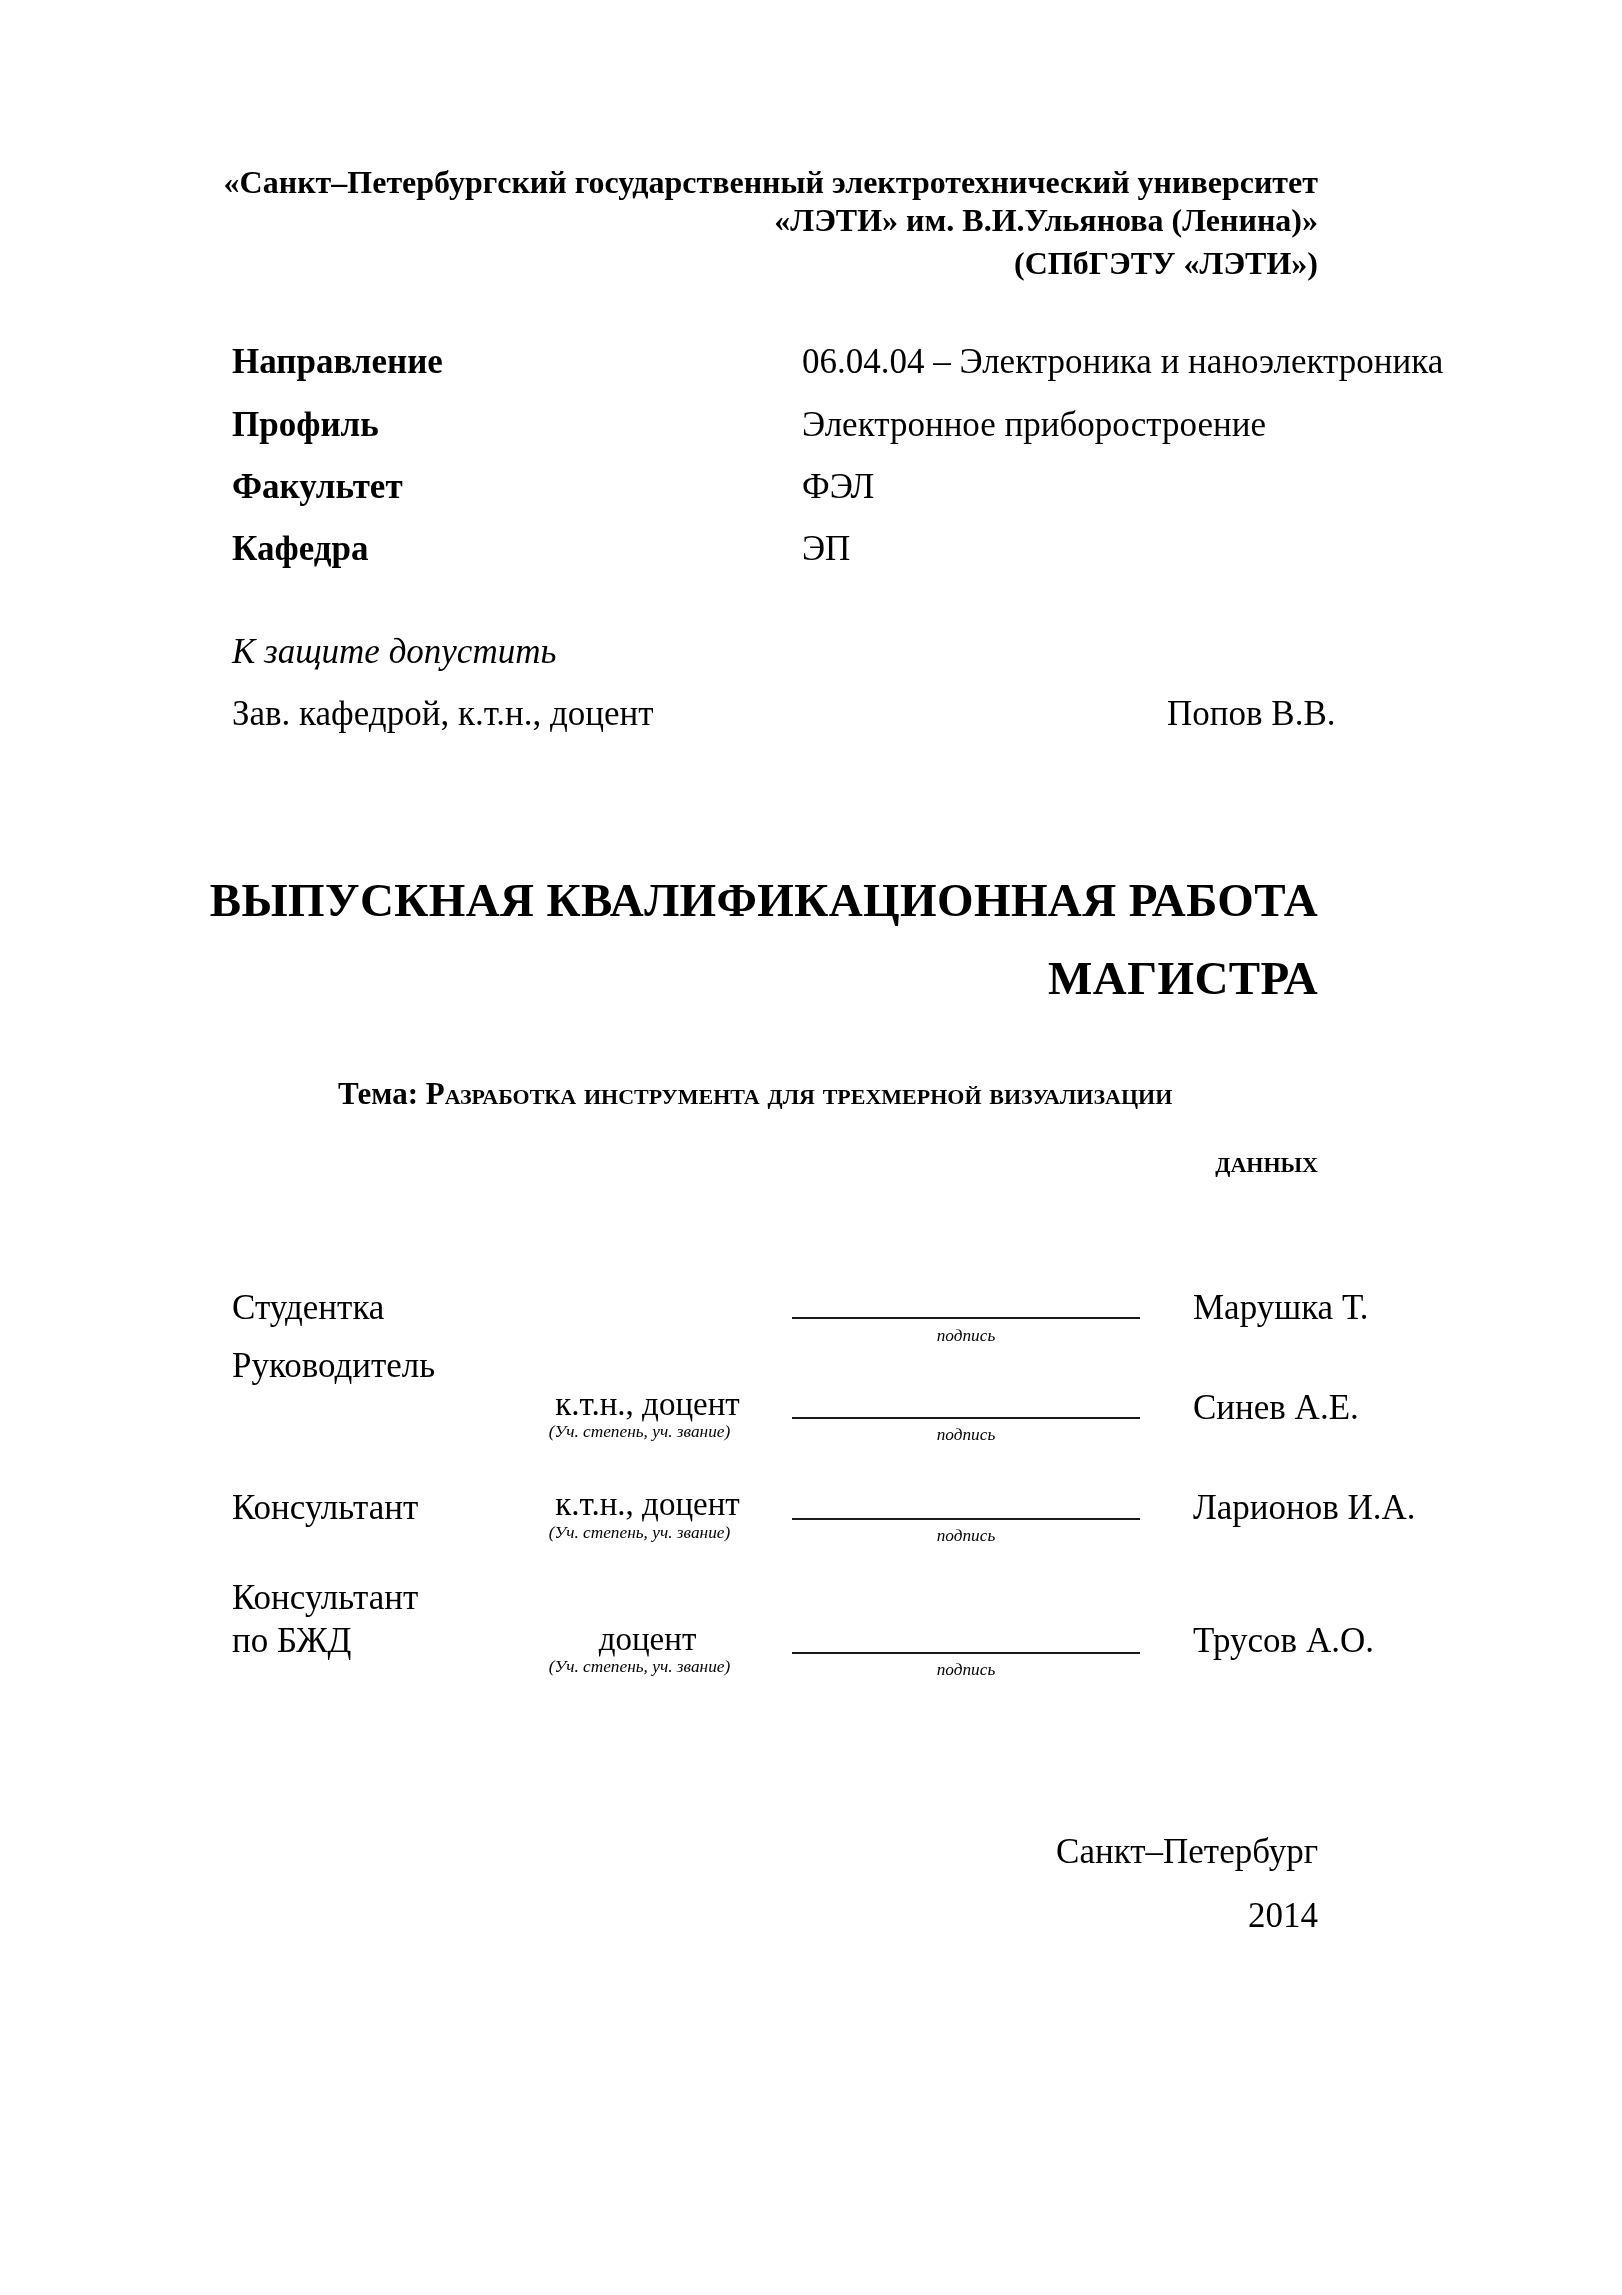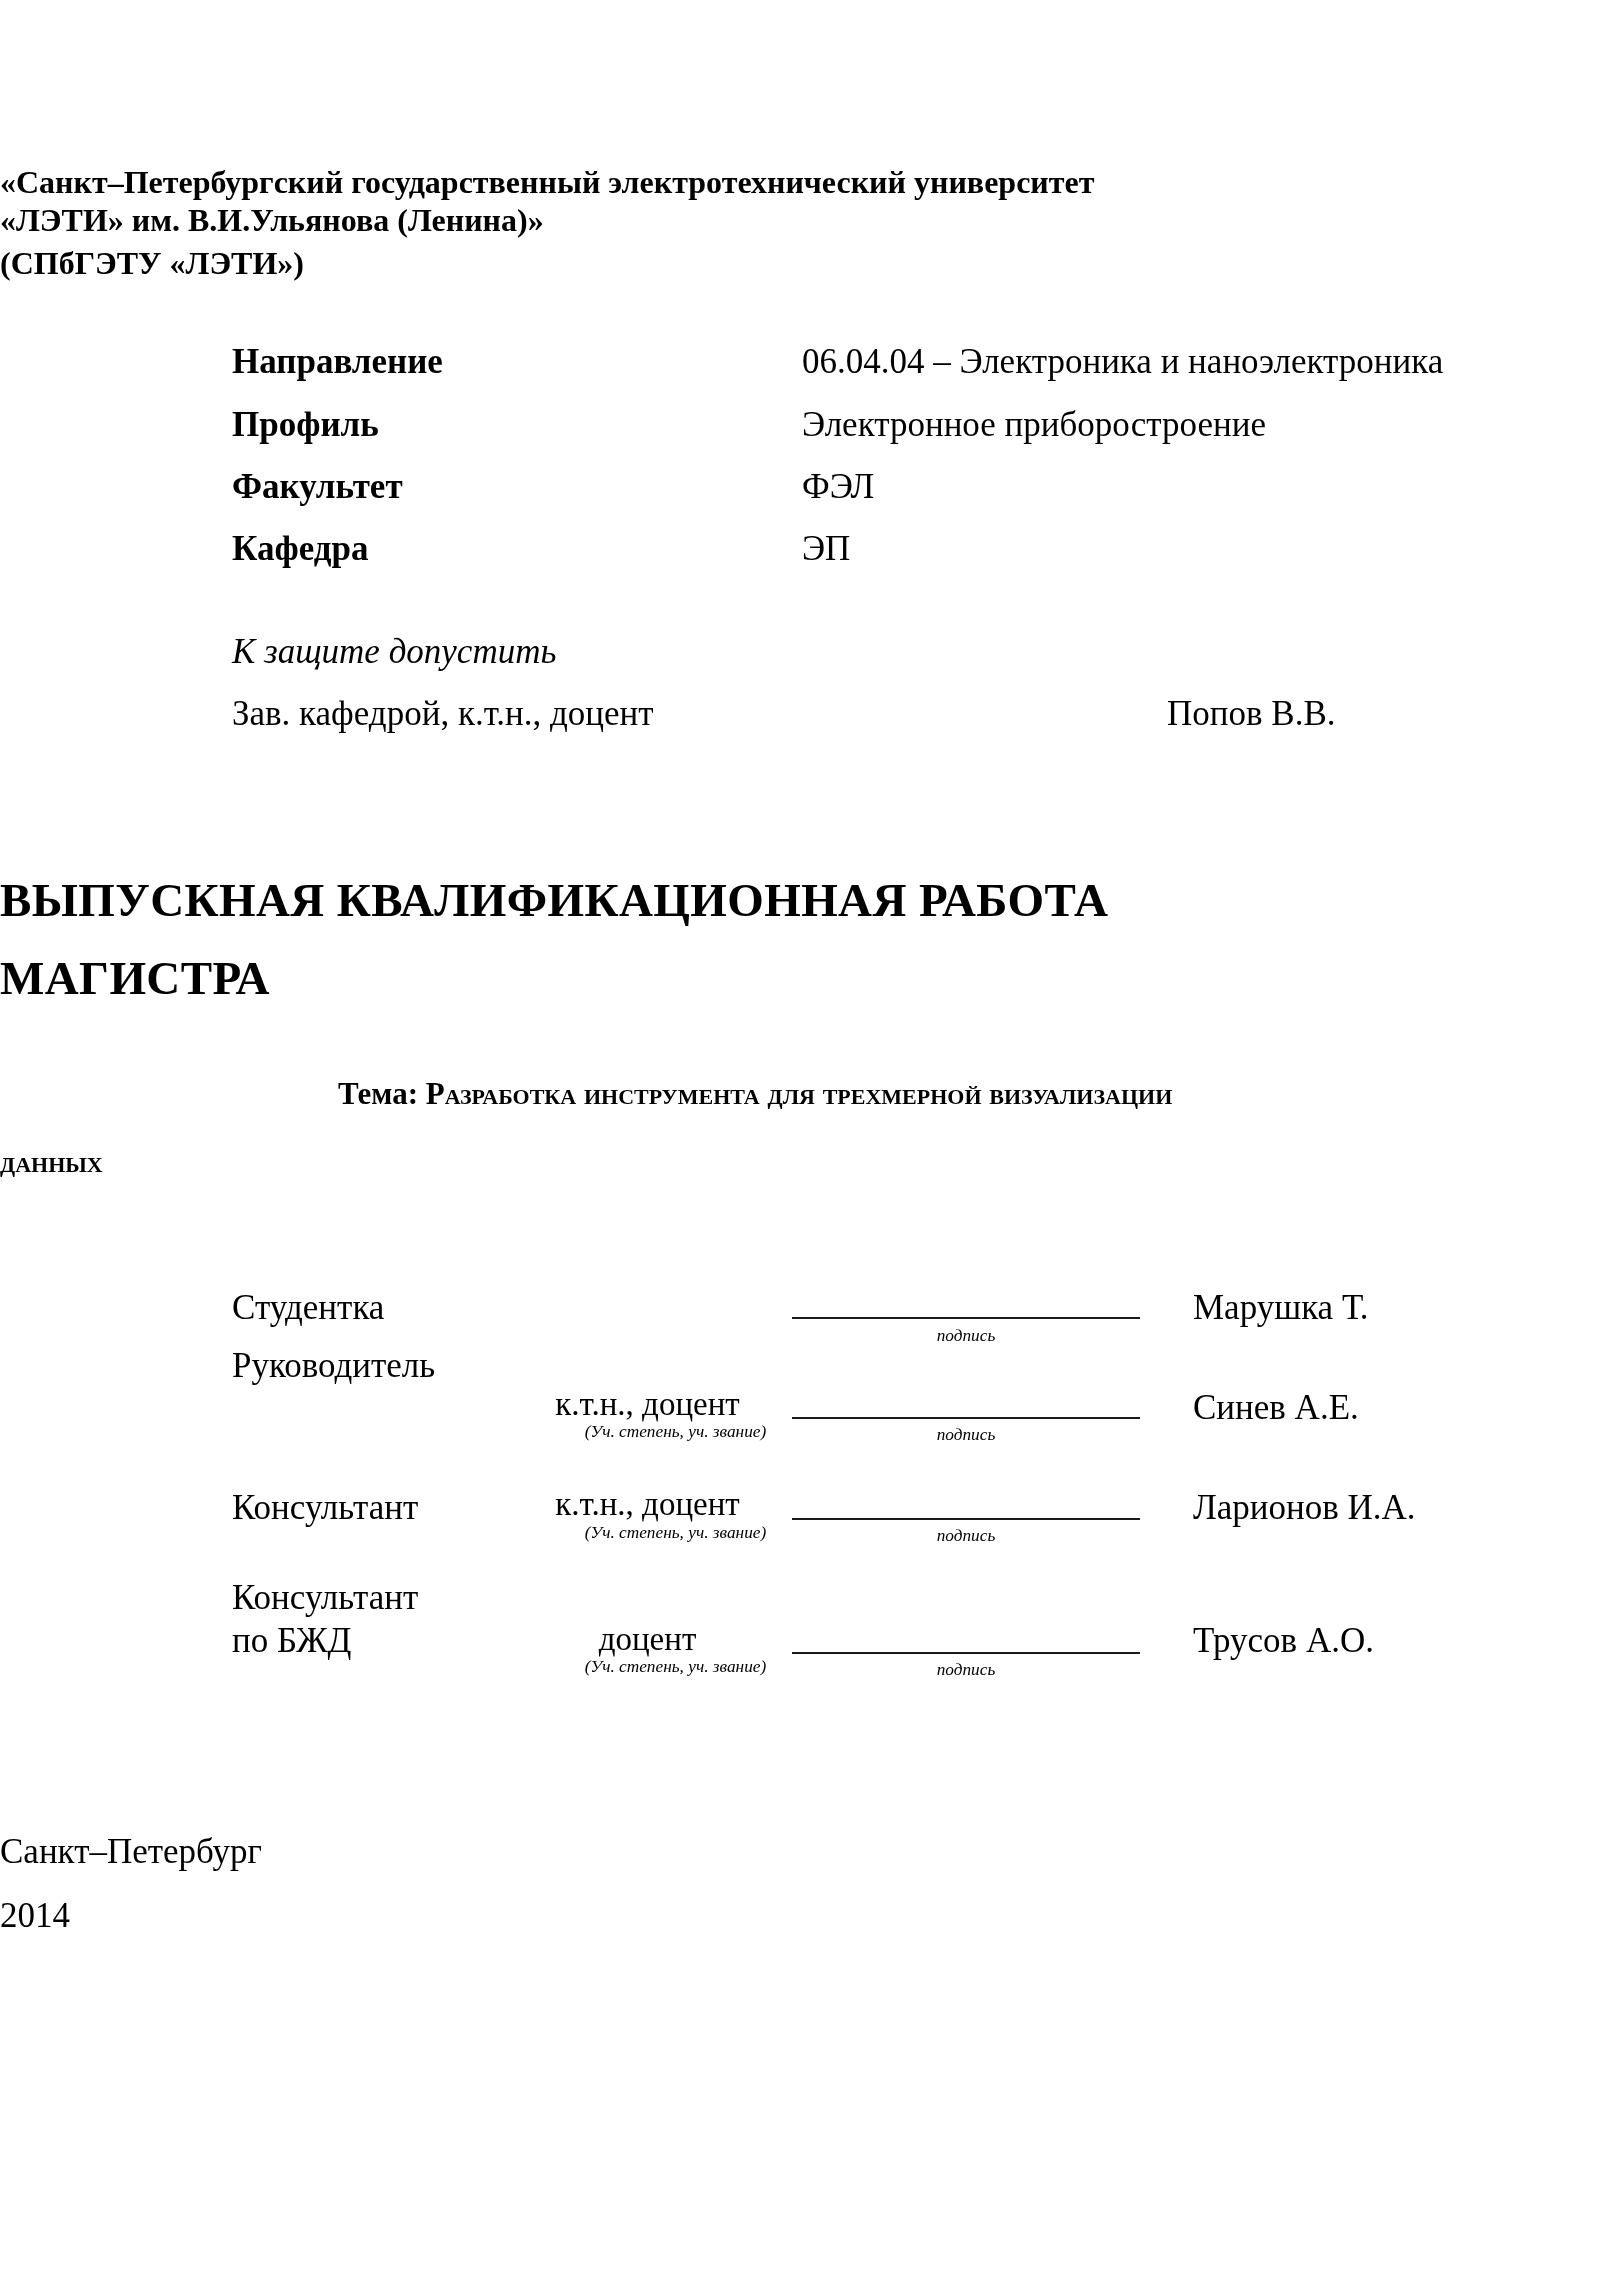--- a/index.html
+++ b/index.html
@@ -1,29 +1,29 @@
 <!DOCTYPE html>
 <html style="font-size:12.6px"><head>
 <meta charset="utf-8">
 <style>
   html, body { margin: 0; padding: 0; background: #ffffff; }
   body { width: 1623px; height: 2295px; position: relative; overflow: hidden;
          font-family: "Liberation Serif", "DejaVu Serif", serif; color: #000000; }
   .abs { position: absolute; white-space: nowrap; line-height: 1; }
-  .center { left: 0; width: 1318px; text-align: left; }
+  .center { left: 0; width: 1318px; text-align: right; }
   .hdr { font-size: 32px; font-weight: bold; }
   .info-label { font-size: 35px; font-weight: bold; left: 232px; }
   .info-value { font-size: 35px; left: 802px; }
   .body-text { font-size: 35px; }
   .title { font-size: 47px; font-weight: bold; letter-spacing: 0.4px; }
   .theme { font-size: 31px; font-weight: bold; }
   .theme .sc { font-variant: small-caps; }
   .sig-label { font-size: 35px; left: 232px; }
   .sig-degree { font-size: 33px; left: 518px; width: 259px; text-align: center; }
-  .sig-caption { font-size: 17.3px; font-style: italic; left: 546px; width: 259px; text-align: center; }
+  .sig-caption { font-size: 17.3px; font-style: italic; left: 510px; width: 259px; text-align: center; }
   .sig-line { position: absolute; left: 792px; width: 348px; height: 2.4px; background: #1a1a1a; }
   .sig-hint { font-size: 17.3px; font-style: italic; left: 792px; width: 348px; text-align: center; }
   .sig-name { font-size: 35px; left: 1193px; }
   .footer { font-size: 35px; }
 </style>
 </head>
 <body>
 
 <div class="abs center hdr" style="top:166px;">«Санкт–Петербургский государственный электротехнический университет</div>
 <div class="abs center hdr" style="top:204px;">«ЛЭТИ» им. В.И.Ульянова (Ленина)»</div>

